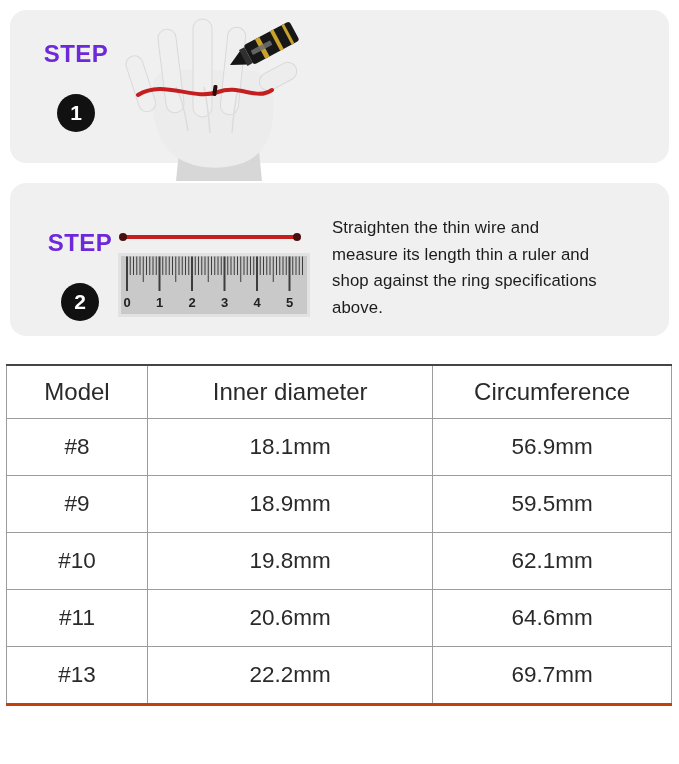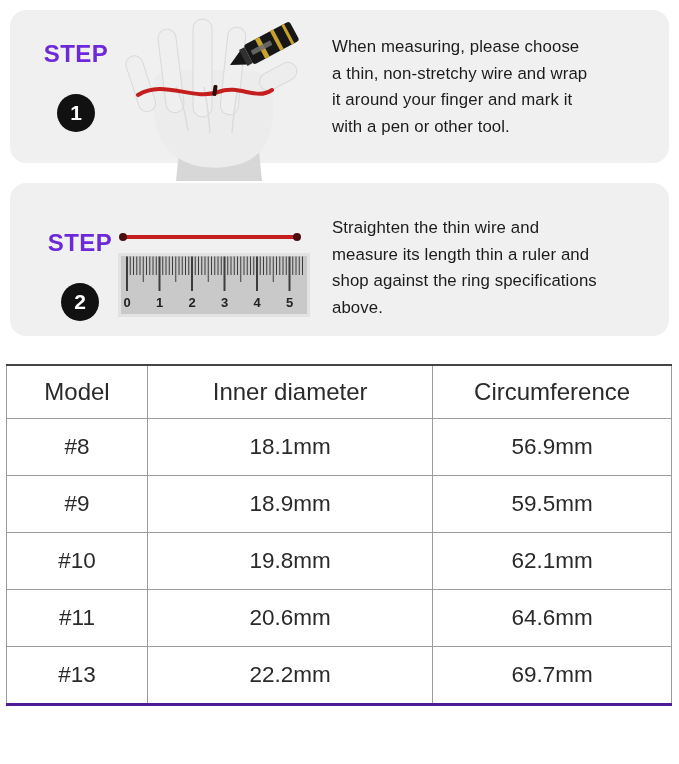--- a/index.html
+++ b/index.html
@@ -39,21 +39,21 @@
   .redline::before,.redline::after{
     content:"";position:absolute;top:-2.5px;width:8px;height:8px;
     border-radius:50%;background:#4a0e0e;
   }
   .redline::before{left:-1px;}
   .redline::after{right:-1px;}
   .ruler-wrap{position:absolute;left:108px;top:70px;width:192px;height:64px;}
   .table-wrap{position:absolute;left:6px;top:364px;width:666px;}
   table.size-table{
     border-collapse:collapse;width:100%;table-layout:fixed;background:#fff;
-    border-top:2px solid #454545;border-bottom:3px solid #4c1d95;
+    border-top:2px solid #454545;border-bottom:3px solid #c2410c;
   }
   table.size-table th,table.size-table td{
     border:1px solid #9c9c9c;text-align:center;font-weight:400;
     color:#2a2a2a;padding:0;
   }
   table.size-table th{height:52px;font-size:24px;}
   table.size-table td{height:56px;font-size:22.5px;}
 </style>
 </head>
 <body>
@@ -90,26 +90,20 @@
           <rect x="127" y="43" width="6" height="18" fill="#303030"></rect>
           <rect x="133" y="41" width="52" height="22" rx="3" fill="#171717"></rect>
           <rect x="146" y="41" width="5" height="22" fill="#c9a22b"></rect>
           <rect x="163" y="41" width="4" height="22" fill="#c9a22b"></rect>
           <rect x="176" y="41" width="3" height="22" fill="#c9a22b"></rect>
           <rect x="137" y="49" width="22" height="5" rx="1" fill="#707070" opacity="0.85"></rect>
         </g>
       </svg>
     </div>
 
-    <div class="step-text">
-      <div>When measuring, please choose</div>
-      <div>a thin, non-stretchy wire and wrap</div>
-      <div>it around your finger and mark it</div>
-      <div>with a pen or other tool.</div>
-    </div>
   </div>
 
   <div class="card card-2">
     <div class="step-block">
       <div class="step-label">STEP</div>
       <div class="step-circle">2</div>
     </div>
 
     <div class="redline"></div>
 

